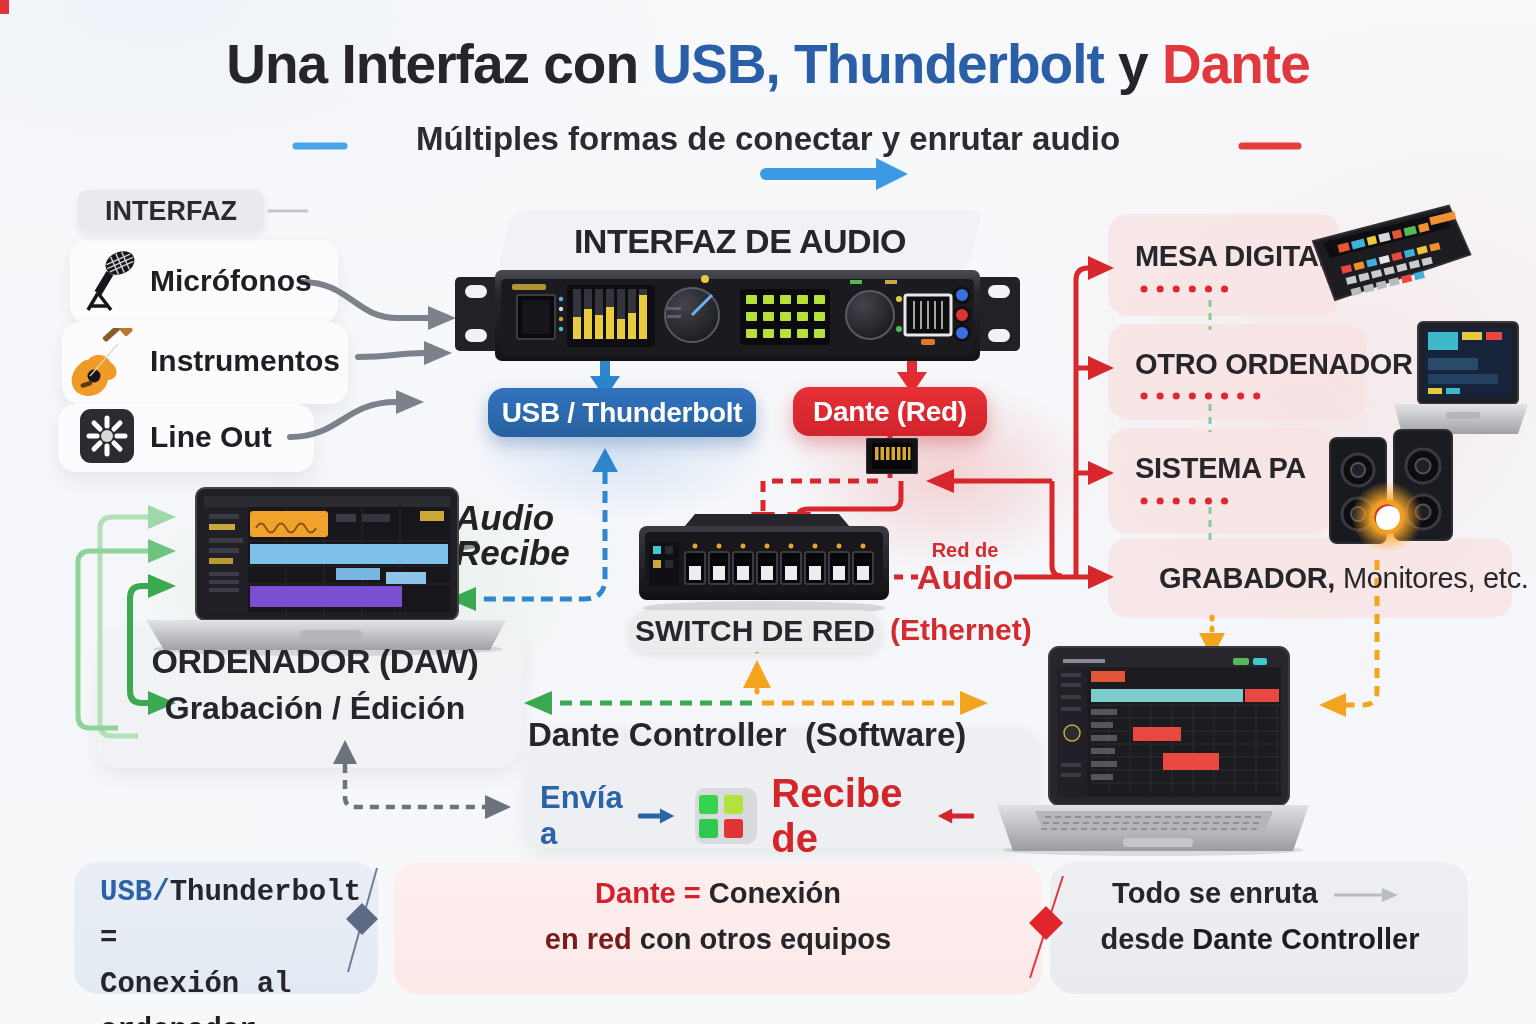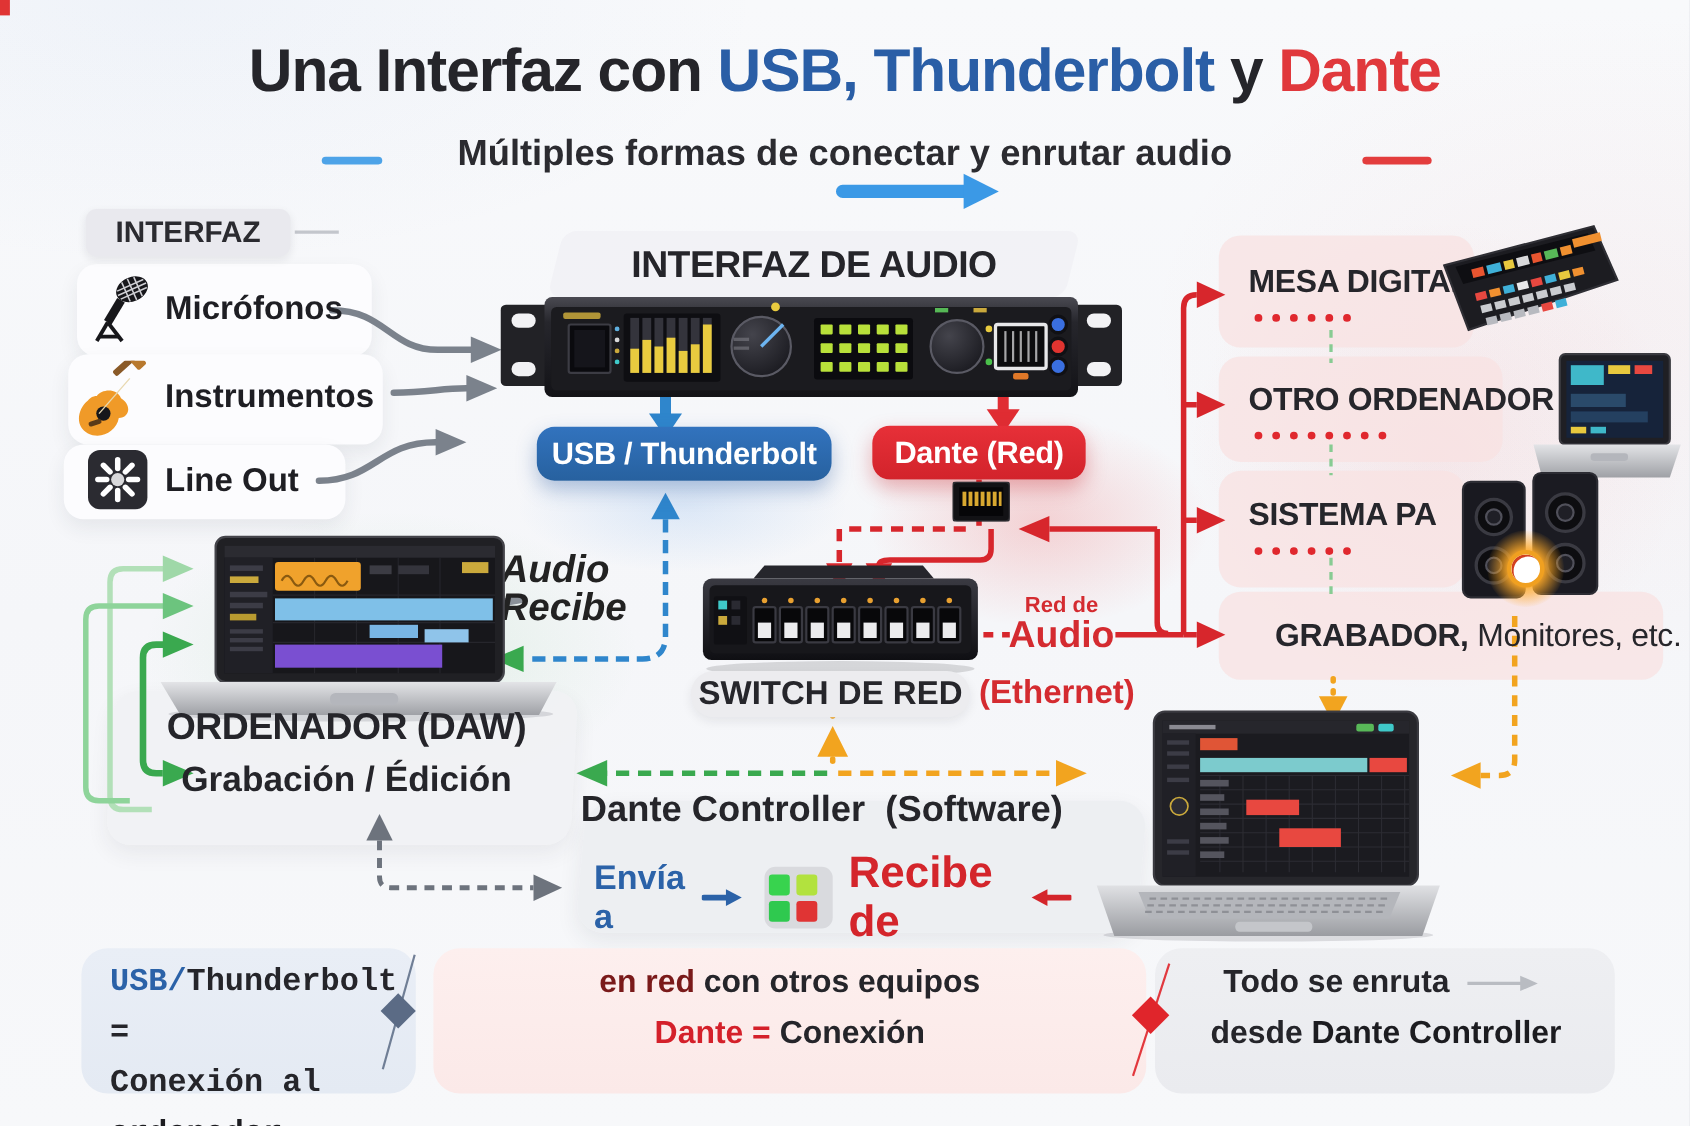--- a/index.html
+++ b/index.html
@@ -528,22 +528,22 @@
   </svg>
 
   <div class="lbox lbox1"></div>
   <div class="lbox lbox2"></div>
   <div class="lbox lbox3"></div>
   <div class="ltext lt1">
     <div><span class="lblue">USB/</span><span class="ldark">Thunderbolt =</span></div>
     <div><span class="lsemi">Conexión al </span><span class="lbold">ordenador</span></div>
   </div>
   <div class="ltext lt2">
+    <div><span class="lred">Dante</span><span class="lred"> = </span><span class="lsemi"> Conexión</span></div>
     <div><span class="lmaroon">en red</span><span class="ldark"> con otros equipos</span></div>
-    <div><span class="lred">Dante</span><span class="lred"> = </span><span class="lsemi"> Conexión</span></div>
   </div>
   <div class="ltext lt3">
     <div><span class="lsemi">Todo se enruta</span>
       <svg class="arr-inline" width="70" height="18" viewBox="0 0 70 18">
           <line x1="2" y1="9" x2="52" y2="9" stroke="#b9bcc2" stroke-width="3"></line>
           <polygon points="50,2 50,16 66,9" fill="#b9bcc2"></polygon>
         </svg>
     </div>
     <div><span class="lsemi">desde </span><span class="lbold">Dante Controller</span></div>
   </div>

